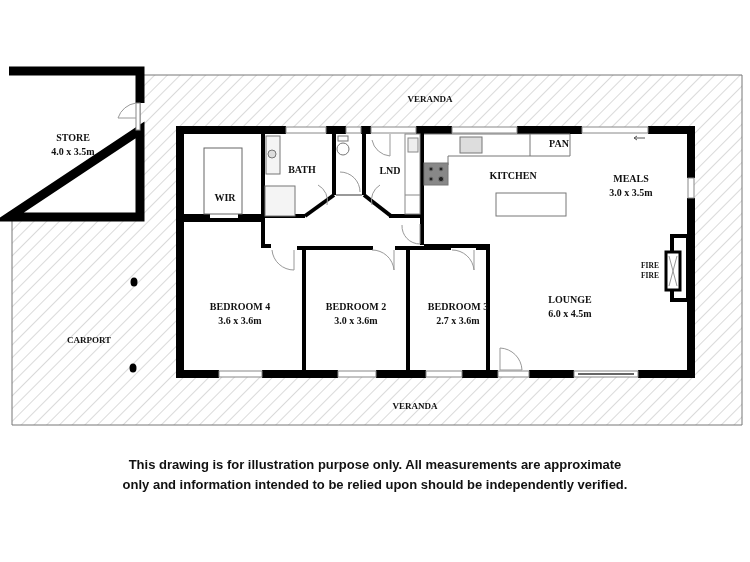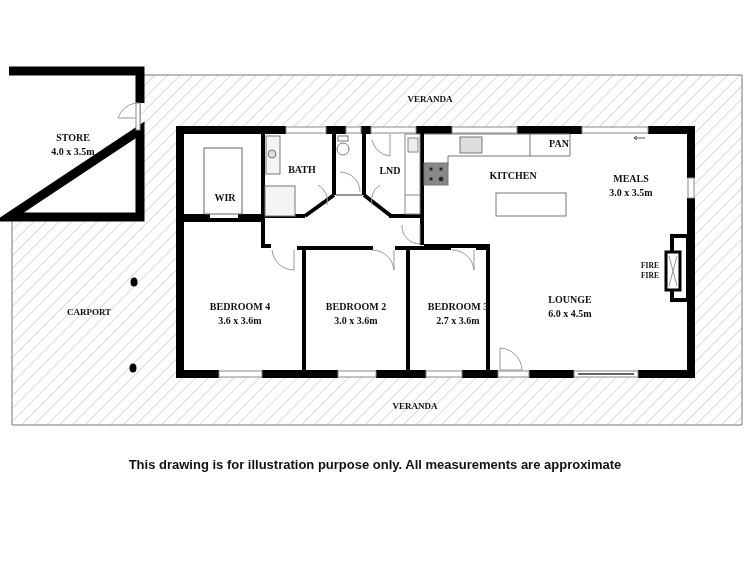--- a/index.html
+++ b/index.html
@@ -197,24 +197,25 @@
 </div>
 <div class="lbl" style="left:418px;top:300px;width:80px;">
   <span class="name">BEDROOM 3</span>
   <span class="dim">2.7 x 3.6m</span>
 </div>
 <div class="lbl" style="left:530px;top:293px;width:80px;">
   <span class="name">LOUNGE</span>
   <span class="dim">6.0 x 4.5m</span>
 </div>
 <div class="lbl" style="left:54px;top:306px;width:70px;">
-  <span class="name" style="font-size:9px;">CARPORT</span>
+  <span class="name" style="font-size:9px;margin-top:28px;">CARPORT</span>
 </div>
 <div class="lbl" style="left:390px;top:93px;width:80px;">
   <span class="name" style="font-size:9px;">VERANDA</span>
 </div>
 <div class="lbl" style="left:375px;top:400px;width:80px;">
   <span class="name" style="font-size:9px;">VERANDA</span>
 </div>
 
 <div class="disclaimer">
   <div>This drawing is for illustration purpose only. All measurements are approximate</div>
+  <div>only and information intended to be relied upon should be independently verified.</div>
 </div>
 
 </body></html>

